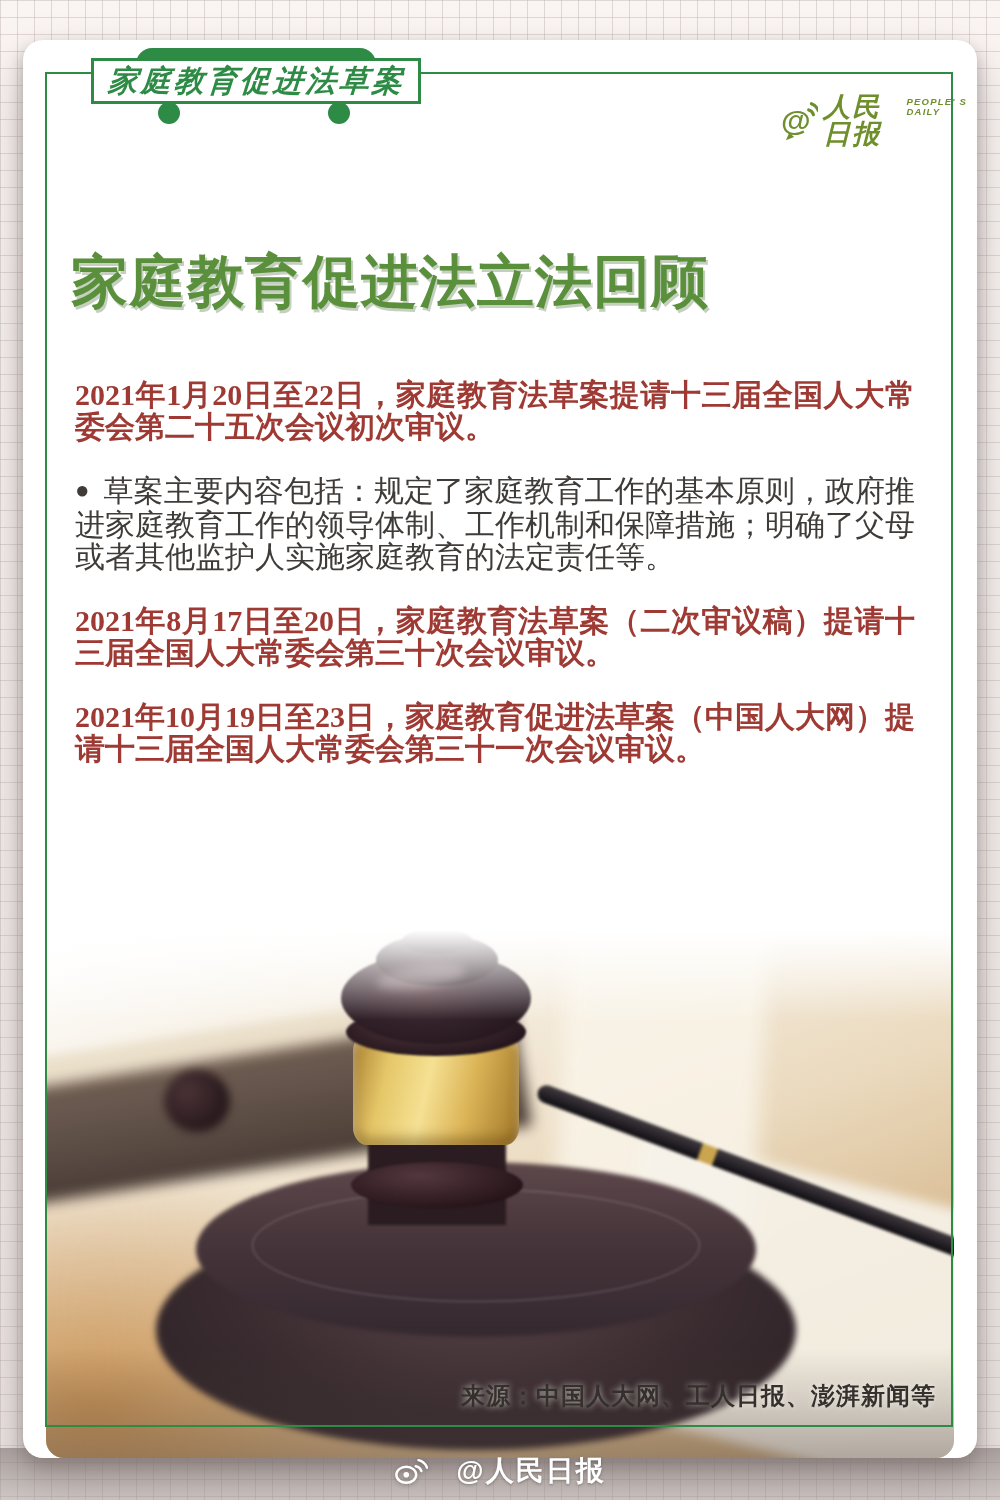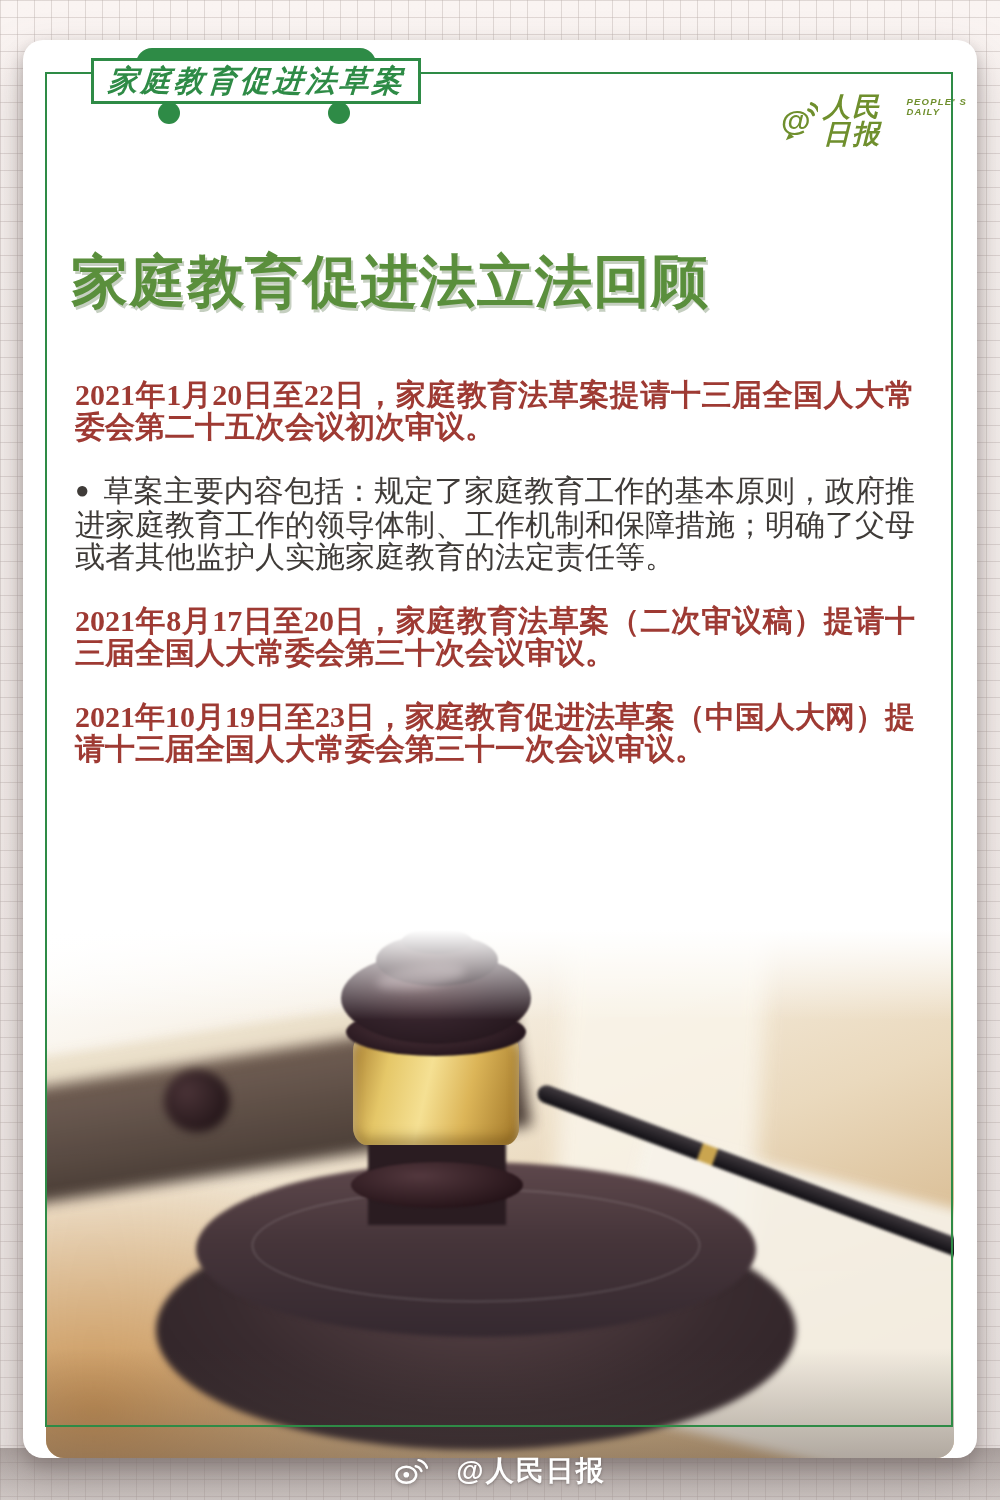--- a/index.html
+++ b/index.html
@@ -217,20 +217,21 @@
       <div class="gavel-neck-low"></div>
       <div class="gavel-ring-low"></div>
       <div class="gavel-gold"></div>
       <div class="gavel-ring-high"></div>
       <div class="gavel-head"></div>
       <div class="gavel-knob"></div>
       <div class="gavel-knob-tip"></div>
       <div class="gavel-highlight"></div>
       <div class="top-fade"></div>
       <div class="bottom-shade"></div>
+      <div class="source-line">来源：中国人大网、工人日报、澎湃新闻等</div>
     </div>
 
     <div class="inner-border"></div>
 
     <div class="banner">
       <div class="banner-tab"></div>
       <div class="banner-foot f1"></div>
       <div class="banner-foot f2"></div>
       <div class="banner-box">
         <span class="banner-label">家庭教育促进法草案</span>

